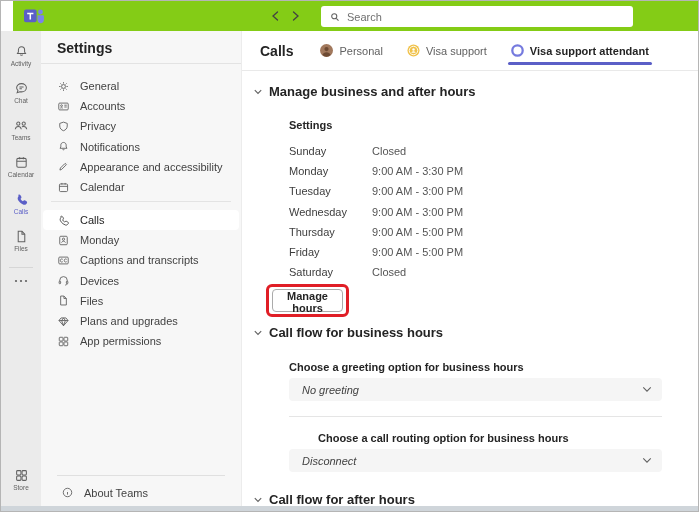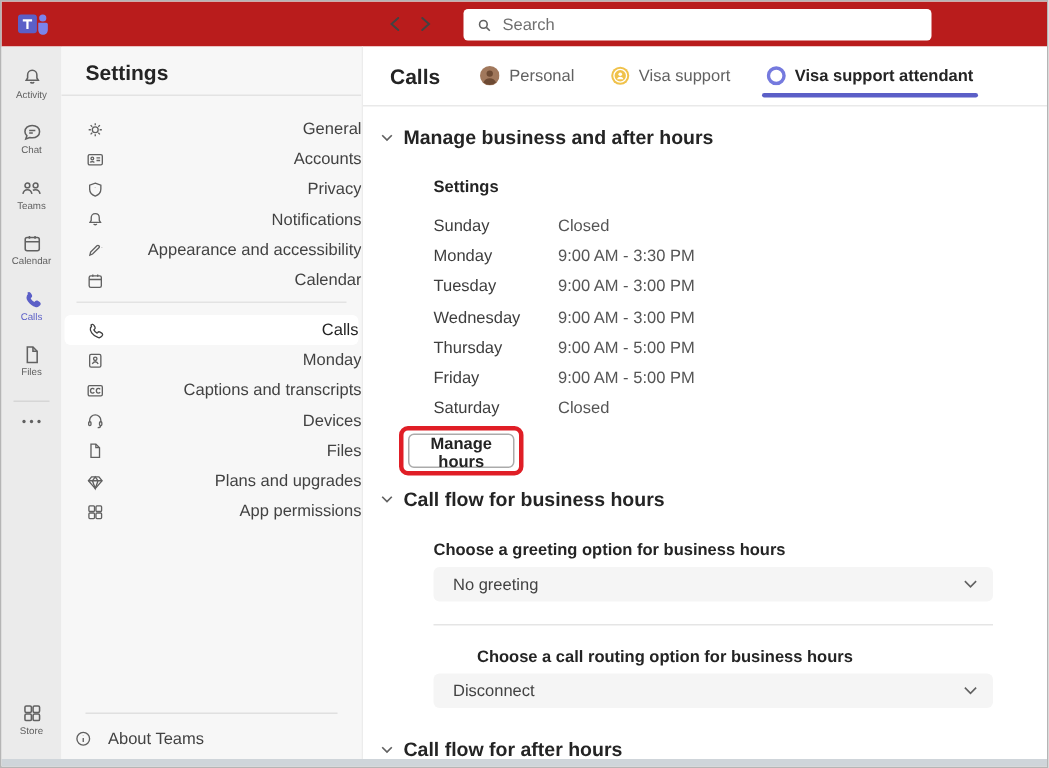--- a/index.html
+++ b/index.html
@@ -1,20 +1,20 @@
 <!DOCTYPE html>
 <html><head>
 <meta charset="utf-8">
 <style>
   * { margin:0; padding:0; box-sizing:border-box; }
   body { background:#fff; font-family:"Liberation Sans", sans-serif; }
   .screen { position:relative; width:699px; height:512px; border:1px solid #b5b5b5; background:#fff; overflow:hidden; }
 
   
-  .topbar { position:absolute; top:0; left:0; right:0; height:30px; background:#b91c1c; }
+  .topbar { position:absolute; top:0; left:12px; right:0; height:30px; background:#84cc16; }
   .teams-logo { position:absolute; left:9px; top:6px; width:24px; height:18px; }
   .nav-btn { position:absolute; top:7px; width:16px; height:16px; display:flex; align-items:center; justify-content:center; cursor:pointer; }
   .nav-back { left:254px; } .nav-fwd { left:274px; }
   .searchbox { position:absolute; left:308px; top:5px; width:312px; height:21px; background:#fff; border-radius:3px; display:flex; align-items:center; padding:0 8px; gap:6px; }
   .searchbox span { font-size:11px; color:#707070; }
 
   
   .rail { position:absolute; top:30px; left:0; width:40px; bottom:5px; background:#ebebeb; display:flex; flex-direction:column; align-items:center; padding-top:6px; }
   .rail-item { width:40px; height:37px; display:flex; flex-direction:column; align-items:center; justify-content:center; gap:1px; cursor:pointer; }
   .rail-item .lbl { font-size:6.5px; color:#616161; }
@@ -22,25 +22,25 @@
   .rail-divider { width:24px; border-top:1px solid #d6d6d6; margin:8px 0 2px; }
   .rail-more { margin-top:8px; cursor:pointer; }
   .rail-store { margin-top:auto; margin-bottom:8px; }
 
   
   .settings { position:absolute; top:30px; left:40px; width:200px; bottom:5px; background:#f7f7f7; }
   .settings-title { position:absolute; top:9px; left:16px; font-size:14px; font-weight:700; color:#242424; }
   .settings-hdiv { position:absolute; top:32px; left:0; right:0; border-top:1px solid #e3e3e3; }
   .slist { position:absolute; top:45px; left:0; right:0; list-style:none; }
   .slist2 { top:179px; }
-  .sitem { height:20.2px; display:flex; align-items:center; gap:10px; padding-left:16px; font-size:11px; color:#424242; cursor:pointer;justify-content:space-between; }
+  .sitem { height:20.2px; display:flex; align-items:center; gap:10px; padding-left:16px; font-size:11px; color:#424242; cursor:pointer; }
   .sitem.selected { background:#fff; border-radius:4px; margin:0 2px; padding-left:14px; color:#242424; }
   .slist-div { position:absolute; top:170px; left:10px; right:10px; border-top:1px solid #e3e3e3; }
   .settings-bdiv { position:absolute; top:444px; left:16px; right:16px; border-top:1px solid #e0e0e0; }
-  .about-row { position:absolute; top:455px; left:8px; display:flex; align-items:center; gap:10px; font-size:11px; color:#424242; cursor:pointer;justify-content:center; }
+  .about-row { position:absolute; top:455px; left:20px; display:flex; align-items:center; gap:10px; font-size:11px; color:#424242; cursor:pointer;justify-content:center; }
 
   
   .main { position:absolute; top:30px; left:240px; right:0; bottom:5px; background:#fff; border-left:1px solid #ececec; }
   .main-header { position:absolute; top:0; left:0; right:0; height:40px; border-bottom:1px solid #e9e9e9; display:flex; align-items:center; }
   .calls-title { margin-left:18px; font-size:14px; font-weight:700; color:#242424; }
   .tabs { margin-left:27px; display:flex; gap:24px; height:100%; align-items:center; }
   .tab { position:relative; height:100%; display:flex; align-items:center; gap:6px; font-size:11px; color:#616161; cursor:pointer; }
   .tab.active { color:#242424; font-weight:700; }
   .tab .underline { position:absolute; bottom:5px; left:-3px; right:-3px; height:3px; border-radius:2px; background:#5b5fc7; }
 
@@ -48,21 +48,21 @@
   .sched-title { position:absolute; left:47px; top:88px; font-size:11px; font-weight:700; color:#242424; }
   .sched { position:absolute; left:47px; top:110px; }
   .sched-row { height:20.2px; display:flex; align-items:center; font-size:11px; }
   .sched-day { width:83px; color:#3d3d3d; }
   .sched-hours { color:#555; }
 
   .annotation { position:absolute; left:24px; top:253px; width:83px; height:33px; border:3px solid #e01e26; border-radius:6px; pointer-events:none; }
   .manage-btn { position:absolute; left:30px; top:258px; width:71px; height:23px; background:#fff; border:1px solid #ababab; border-radius:4px; font-size:11px; font-weight:600; color:#242424; font-family:"Liberation Sans", sans-serif; cursor:pointer; }
 
   .field-label { position:absolute; left:47px; font-size:11px; font-weight:600; color:#242424; }
-  .dropdown { position:absolute; left:47px; width:373px; height:23px; background:#f5f5f5; border-radius:4px; display:flex; align-items:center; padding:0 10px 0 13px; cursor:pointer; }
+  .dropdown { position:absolute; left:47px; width:373px; height:23px; background:#f5f5f5; border-radius:4px; display:flex; align-items:center; padding:0 10px 0 13px; cursor:pointer;font-style:italic; }
   .dropdown .val { flex:1; font-size:11px; color:#424242; }
   .mid-div { position:absolute; left:47px; width:373px; top:385px; border-top:1px solid #e5e5e5; }
 
   .bottom-strip { position:absolute; left:0; right:0; bottom:0; height:5px; background:#cfd5da; }
   svg { display:block; }
 </style>
 </head>
 <body>
 
 <div class="screen">

